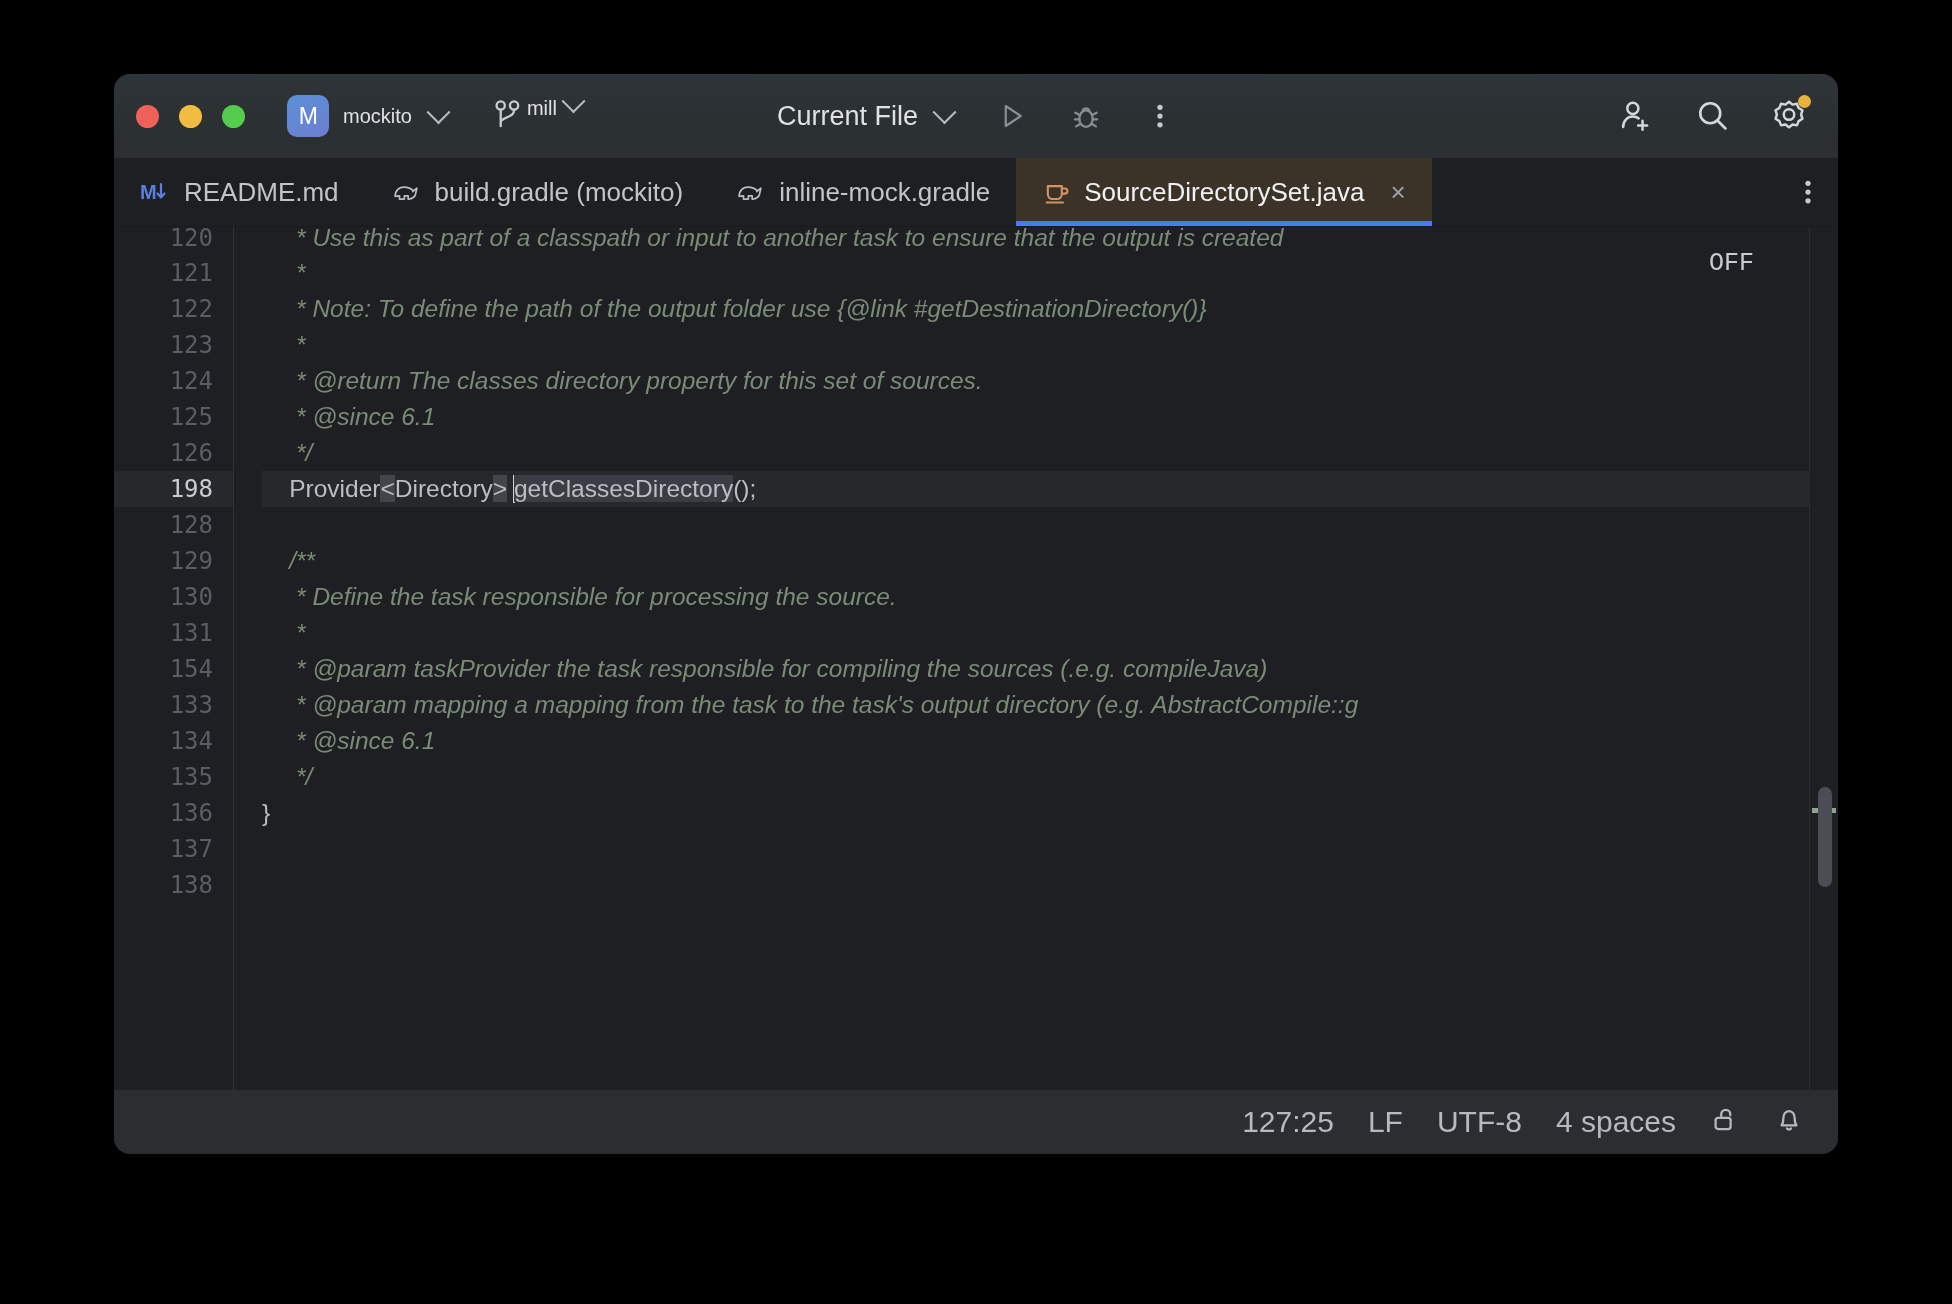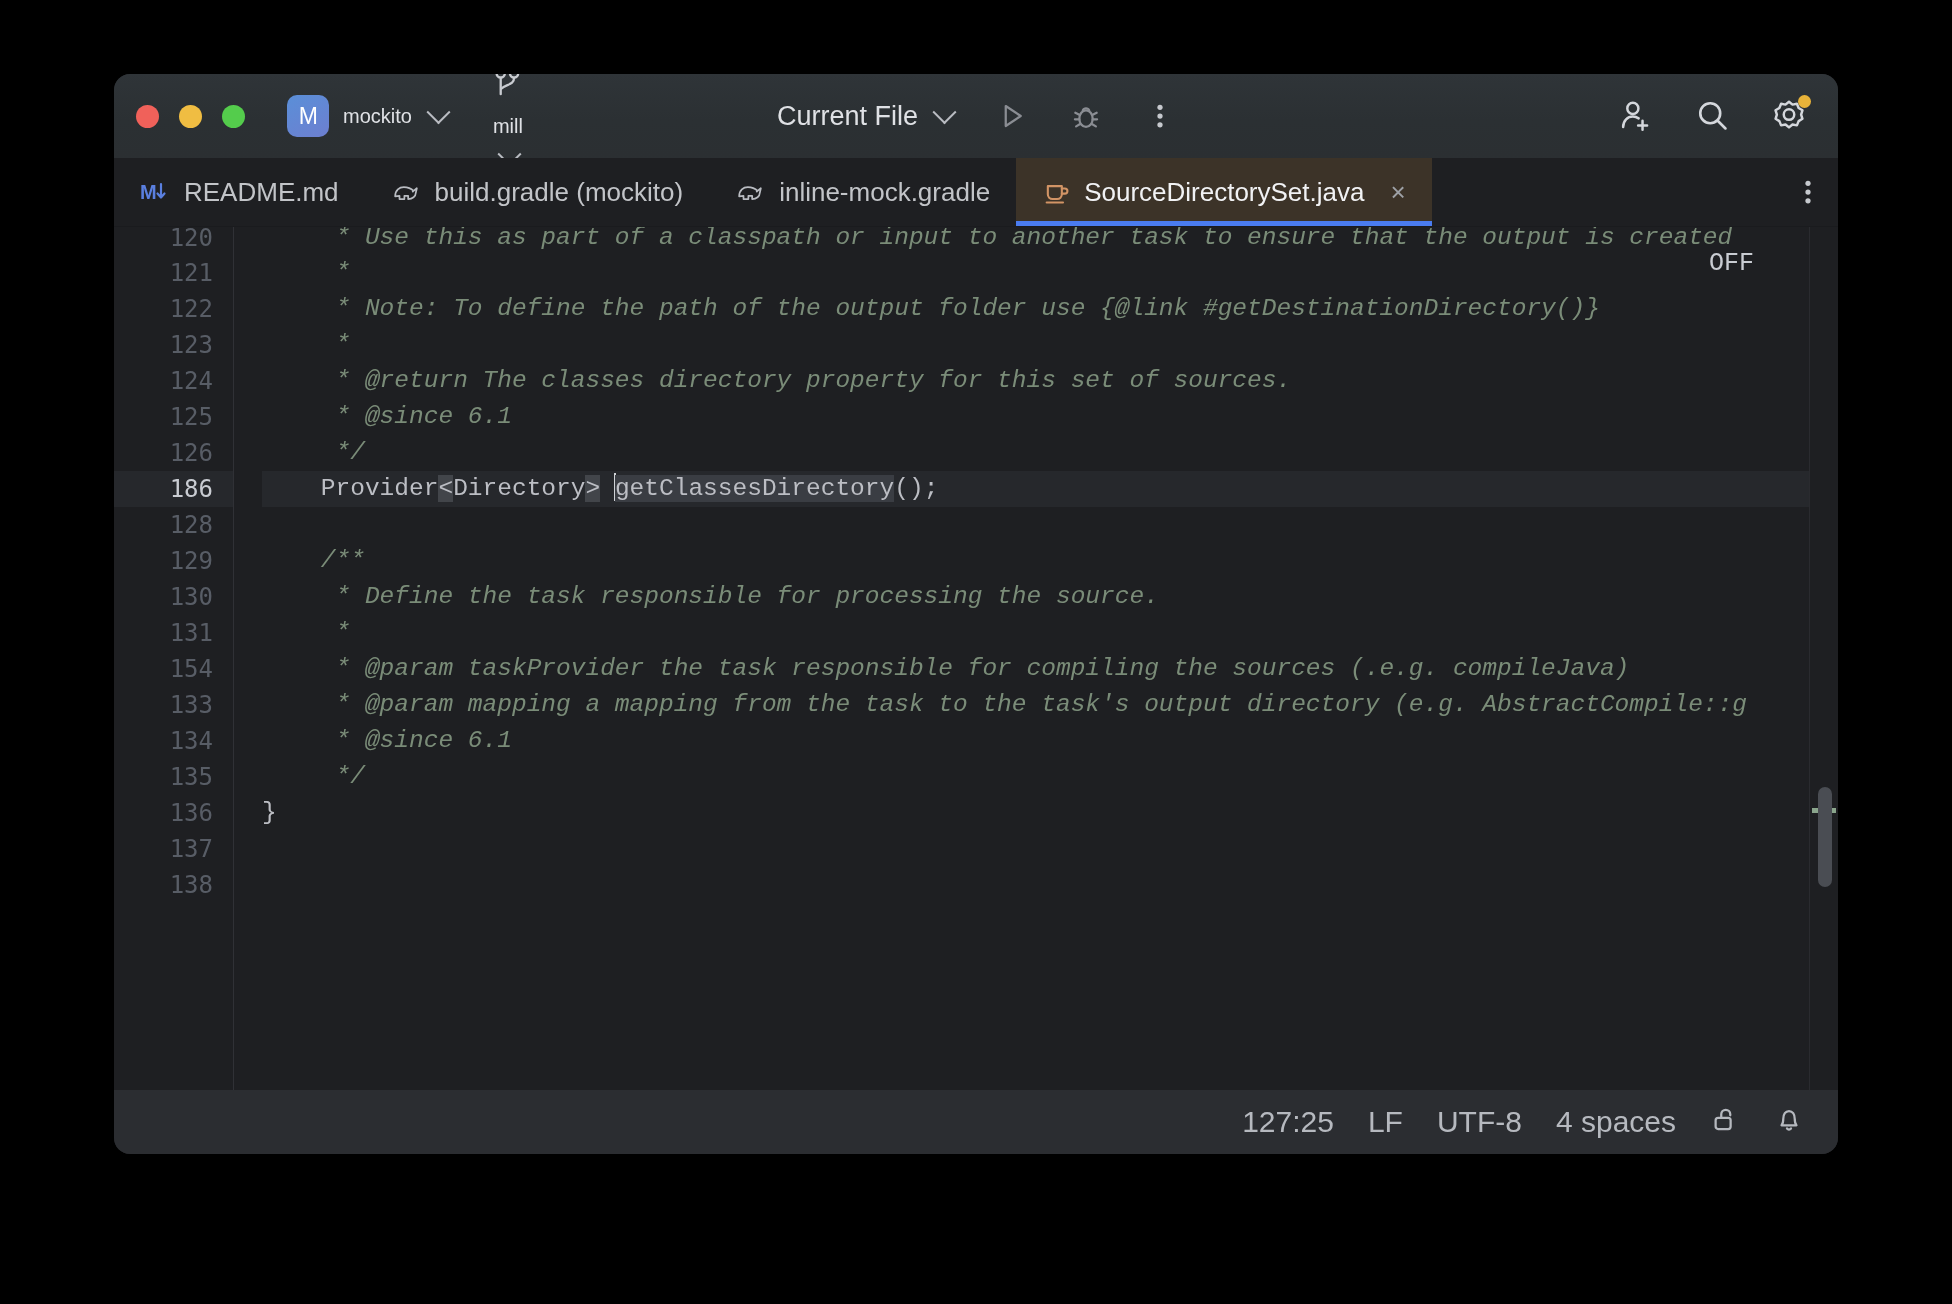--- a/index.html
+++ b/index.html
@@ -79,22 +79,22 @@
   }
   .chev {
     display: inline-block;
     width: 15px; height: 15px;
     border-right: 2.4px solid #b9bcc2;
     border-bottom: 2.4px solid #b9bcc2;
     transform: rotate(45deg) translate(-3px,-3px);
     margin-left: 4px;
   }
   .vcs-chip {
-    display: flex; align-items: center; gap: 12px;
-    margin-left: 26px; padding: 6px 10px; border-radius: 8px; flex-direction: column;
+    display: flex; gap: 4px;
+    margin-left: 26px; padding: 6px 10px; border-radius: 8px;
   }
 
   #center-run {
     position: absolute;
     left: 0; right: 0;
     display: flex;
     justify-content: center;
     align-items: center;
     gap: 28px;
     pointer-events: none;
@@ -206,21 +206,21 @@
 
   #code {
     flex: 1 1 auto;
     position: relative;
     overflow: hidden;
     padding-left: 28px;
   }
   .cl {
     height: 36px;
     line-height: 36px;
-    font-family: Liberation Mono, monospace;
+    font-family: Liberation Sans, sans-serif;
     font-size: 24.5px;
     white-space: pre;
     color: #bcbec4;
     box-sizing: border-box;
   }
   .cl.clipped { height: 28px; line-height: 22px; overflow: hidden; }
   .cl.current {
     background: #26282c;
   }
   .cmt { color: #7a8c78; font-style: italic; }
@@ -423,21 +423,21 @@
 
   <div id="editor">
     <div id="gutter">
         <div class="ln clipped">120</div>
         <div class="ln">121</div>
         <div class="ln">122</div>
         <div class="ln">123</div>
         <div class="ln">124</div>
         <div class="ln">125</div>
         <div class="ln">126</div>
-        <div class="ln current">186</div>
+        <div class="ln current">198</div>
         <div class="ln">128</div>
         <div class="ln">129</div>
         <div class="ln">130</div>
         <div class="ln">131</div>
         <div class="ln">154</div>
         <div class="ln">133</div>
         <div class="ln">134</div>
         <div class="ln">135</div>
         <div class="ln">136</div>
         <div class="ln">137</div>

